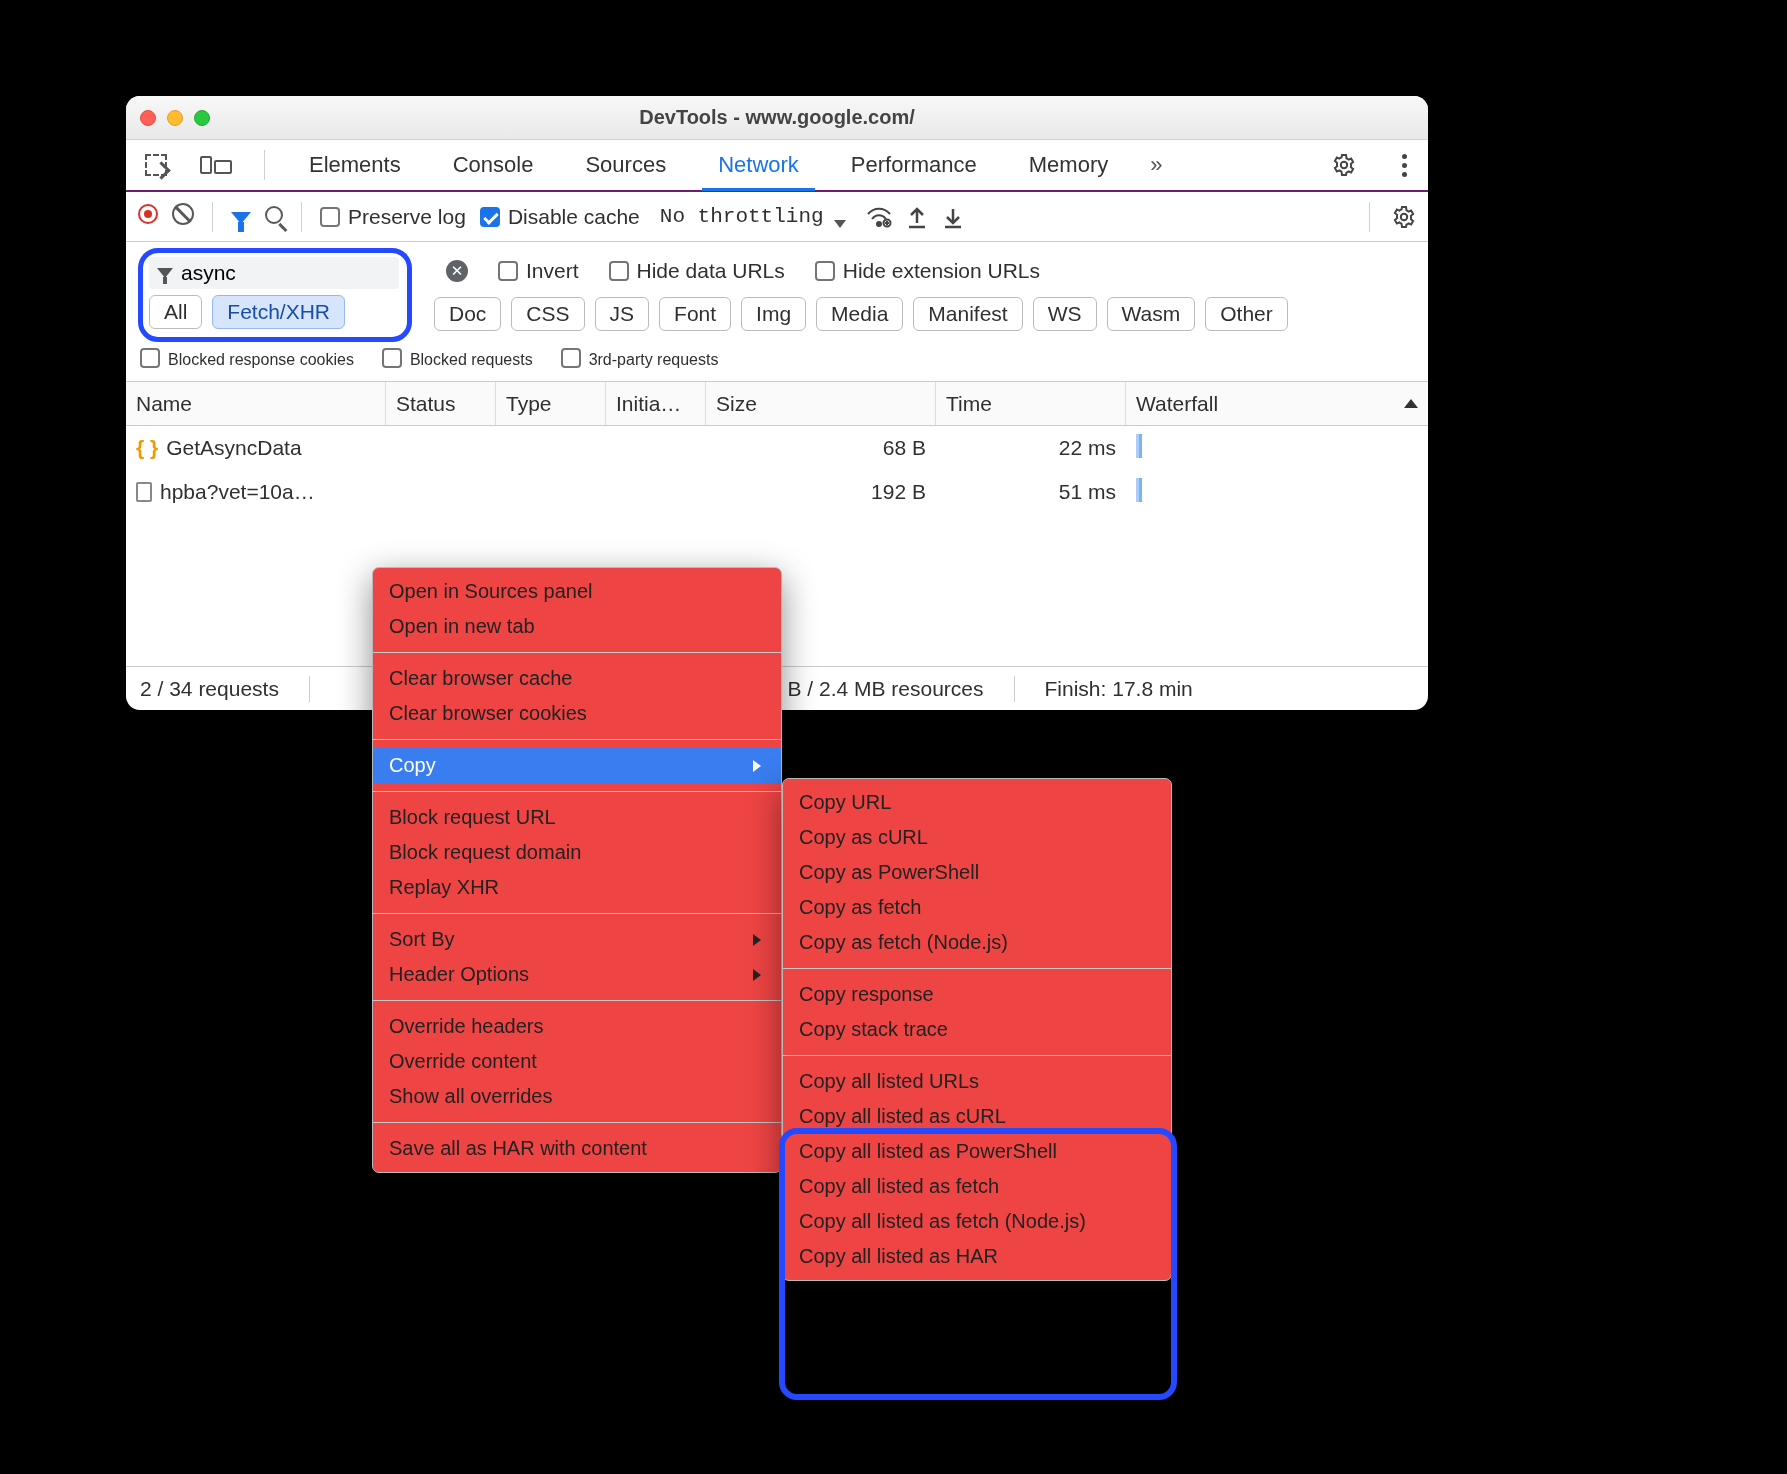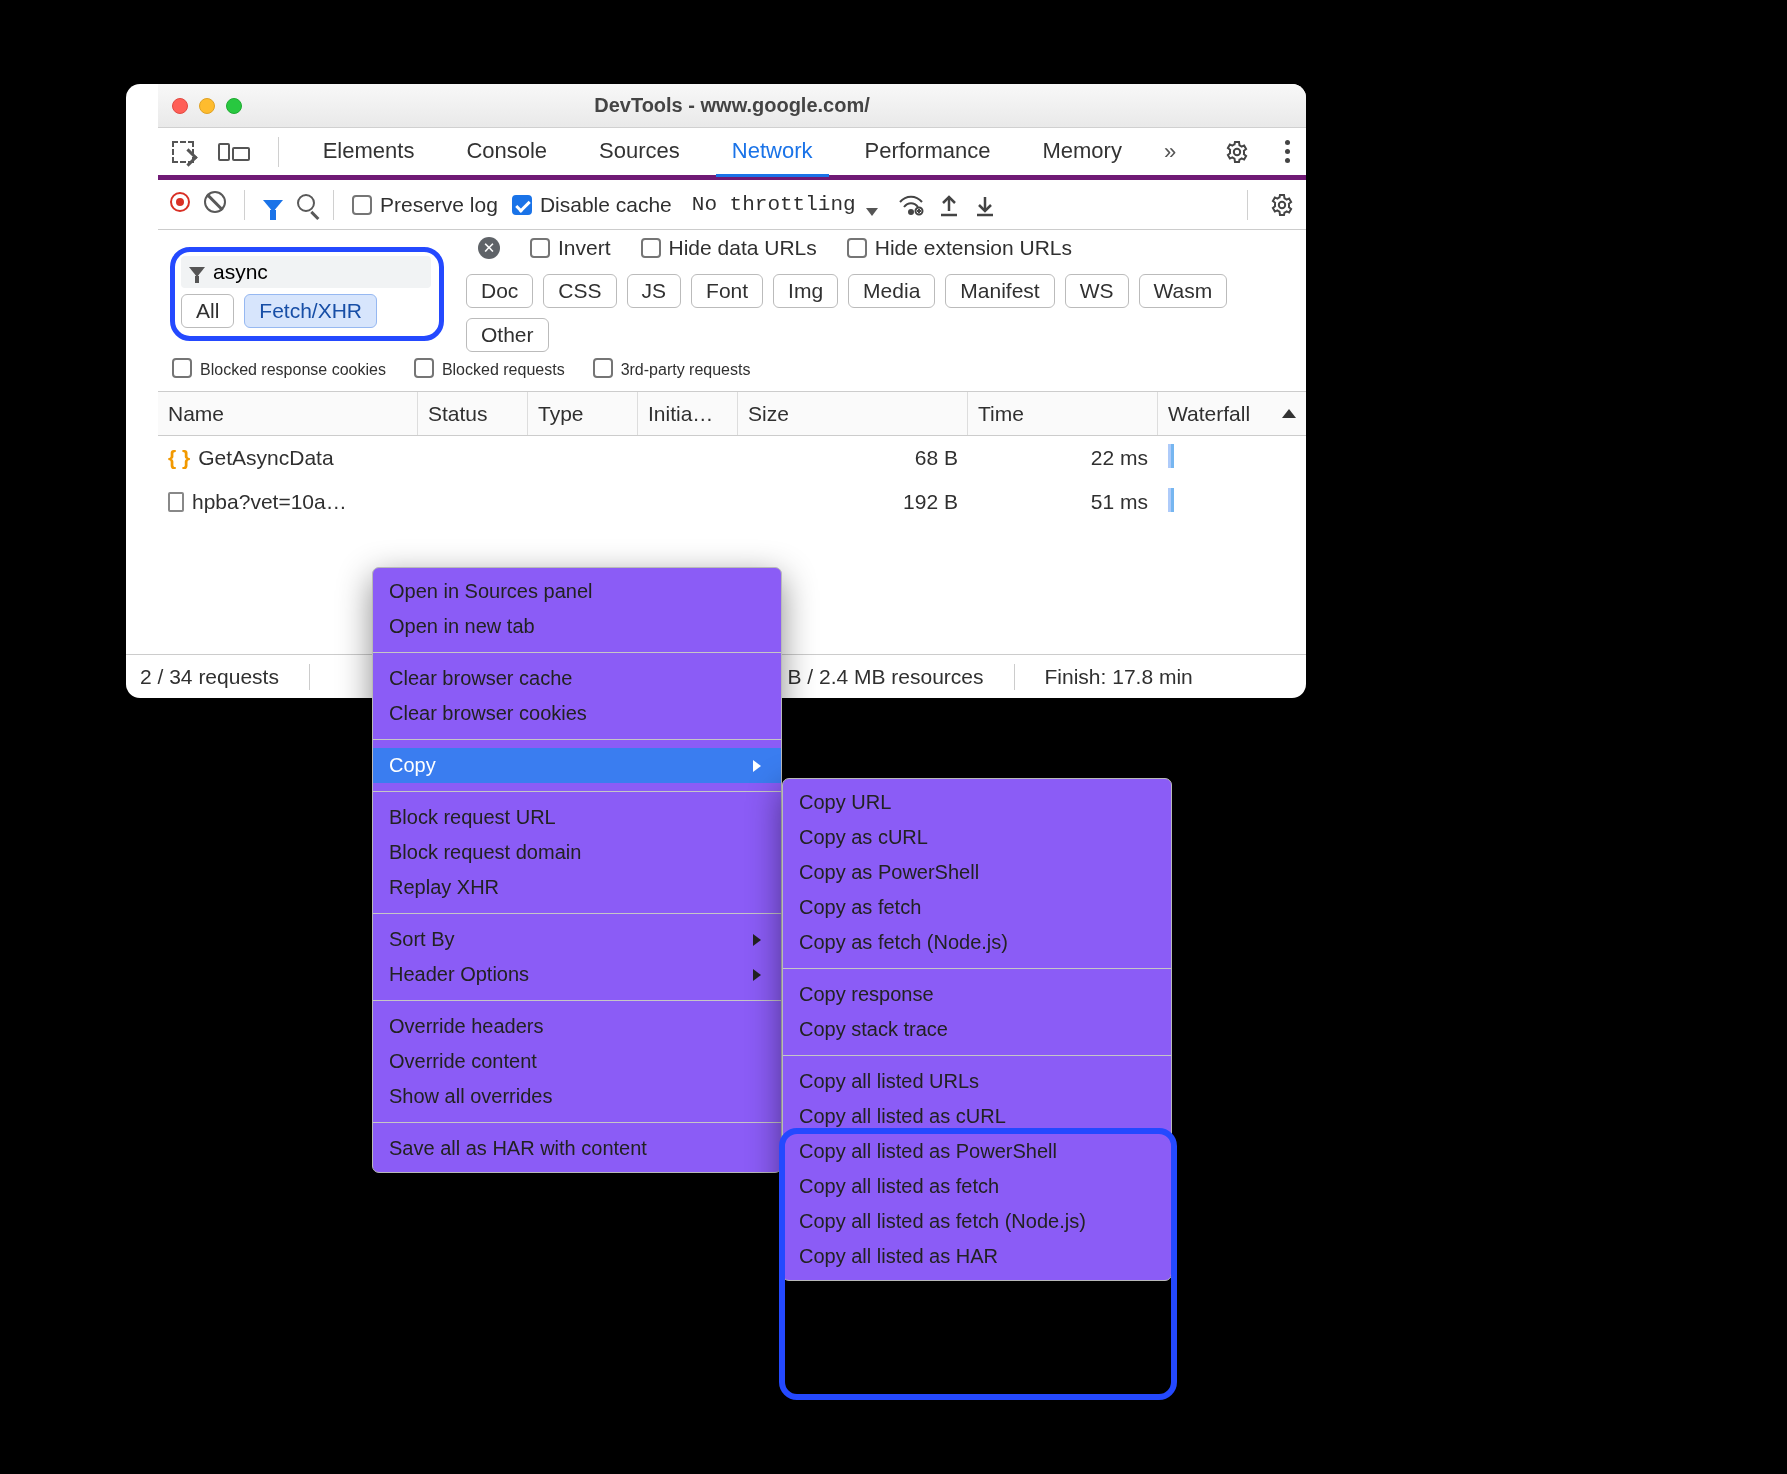--- a/index.html
+++ b/index.html
@@ -8,27 +8,26 @@
     background: #000;
     font-family: -apple-system, "Helvetica Neue", Arial, sans-serif;
     font-size: 21px;
     color: #303030;
     position: relative;
   }
 
   
   .window {
     position: absolute;
-    left: 126px; top: 84px;
-    width: 1180px; height: 614px;
+    left: 126px; top: 96px;
+    width: 1302px; height: 614px;
     background: #fff;
     border-radius: 14px;
     box-shadow: 0 6px 28px rgba(0,0,0,.55), 0 0 0 1px rgba(0,0,0,.15);
     overflow: hidden;
-    padding-left: 32px;
   }
 
   .titlebar {
     height: 44px;
     background: linear-gradient(#f8f8f8,#e9e9e9);
     border-bottom: 1px solid #d0d0d0;
     display: flex; align-items: center;
     padding: 0 14px;
     gap: 10px;
     position: relative;
@@ -40,21 +39,21 @@
   .dot.green  { background:#28c840; border:1px solid #1faa31; }
   .title {
     position:absolute; left:0; right:0; text-align:center;
     font-size:20px; font-weight:600; color:#444;
     pointer-events:none;
   }
 
   .tabbar {
     height: 52px;
     display:flex; align-items:center;
-    border-bottom: 5px solid #701a75;
+    border-bottom: 2px solid #701a75;
     padding: 0 4px 0 10px;
     gap: 20px;
   }
   .tabbar .icon-btn { width:40px; height:40px; display:flex; align-items:center; justify-content:center; }
   .vsep { width:1px; height:30px; background:#d0d0d0; margin:0 8px; }
   .panel-tab {
     padding: 12px 16px 10px; font-size:22px; color:#333;
     border-bottom: 3px solid transparent; cursor:default;
   }
   .panel-tab.active { color:#1a73e8; border-bottom-color:#1a73e8; font-weight:500; }
@@ -153,21 +152,21 @@
 
   .statusbar{
     position:absolute;left:0;right:0;bottom:0;height:44px;
     border-top:1px solid #ccc;font-size:21px;color:#303030;
     display:flex;align-items:center;gap:30px;padding:0 14px;text-align:right;
   }
   .statusbar .sep{width:1px;height:26px;background:#ccc;}
 
   
   .ctx {
-    position:absolute; background:#8b5cf6; border:1px solid #b9b9b9;
+    position:absolute; background:#ef4444; border:1px solid #b9b9b9;
     border-radius:7px; padding:6px 0; font-size:20px; color:#222;
     box-shadow: 0 10px 34px rgba(0,0,0,.45);
   }
   .ctx .item{padding:6px 20px 6px 16px;display:flex;align-items:center;justify-content:space-between;min-width:380px;white-space:nowrap;}
   .ctx .item.highlight{background:#3a7df0;color:#fff;}
   .ctx .div{height:1px;background:#c6c6c6;margin:8px 0;}
   .ctx .arrow{width:0;height:0;border-top:6px solid transparent;border-bottom:6px solid transparent;border-left:8px solid currentColor;margin-left:30px;}
 
   .ctx.main{left:372px;top:567px;width:410px;}
   .ctx.sub {left:782px;top:778px;width:390px;}

